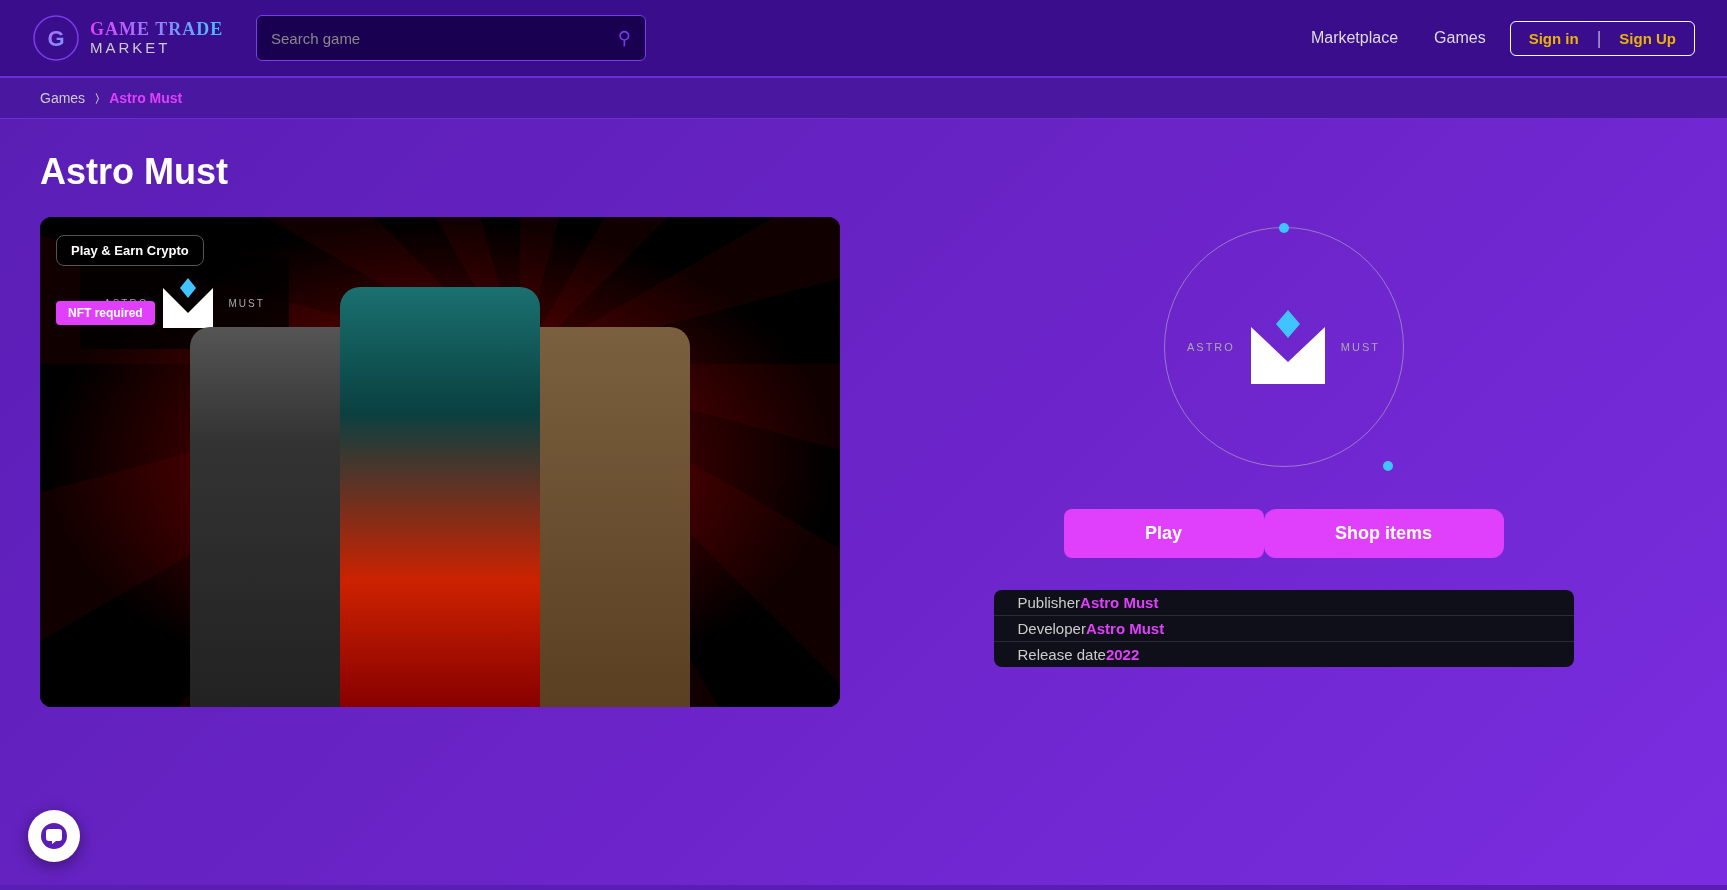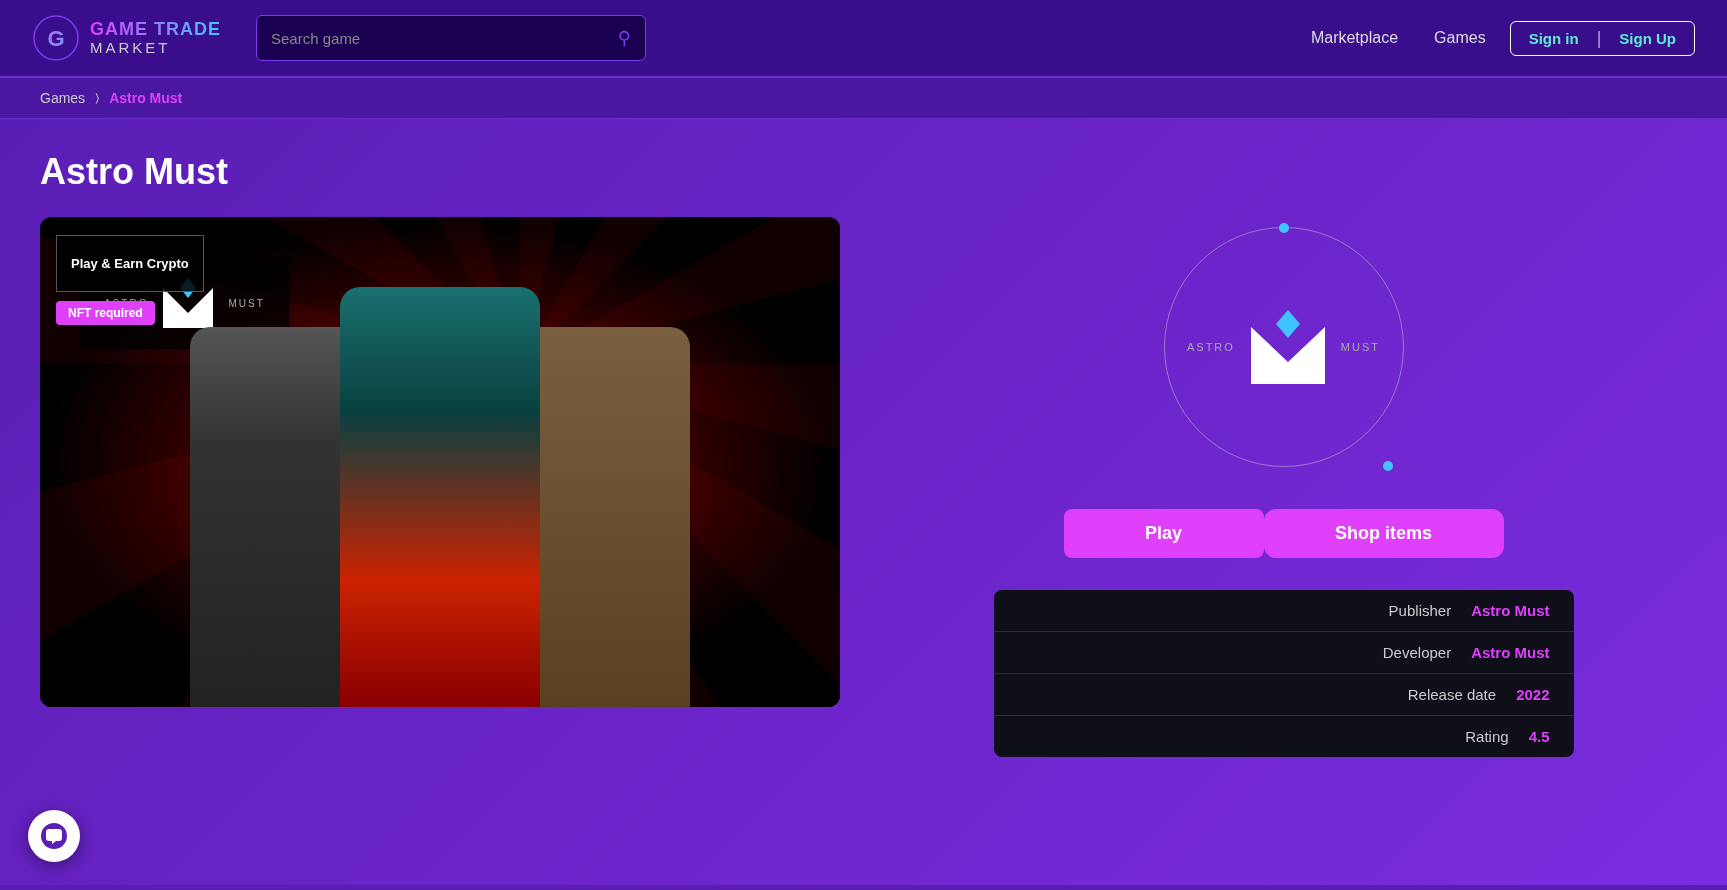--- a/index.html
+++ b/index.html
@@ -37,20 +37,21 @@
       line-height: 1.1;
     }
     .logo-text .game-trade {
       font-size: 18px;
       font-weight: 700;
       letter-spacing: 1px;
       background: linear-gradient(90deg, #e040fb, #40c4ff);
       -webkit-background-clip: text;
       -webkit-text-fill-color: transparent;
       background-clip: text;
+      font-family: Liberation Serif, serif;
     }
     .logo-text .market {
       font-size: 15px;
       letter-spacing: 3px;
       color: #ccc;
     }
 
     .search-bar {
       display: flex;
       align-items: center;
@@ -89,21 +90,21 @@
     .auth-buttons {
       display: flex;
       align-items: center;
       border: 1.5px solid #fff;
       border-radius: 6px;
       overflow: hidden;
     }
     .auth-buttons button {
       background: transparent;
       border: none;
-      color: #5eead4;
+      color: #eab308;
       font-size: 15px;
       font-weight: 600;
       padding: 8px 18px;
       cursor: pointer;
     }
     .auth-buttons .divider {
       color: #fff;
       font-size: 18px;
       opacity: 0.6;
     }
@@ -213,22 +214,22 @@
     }
 
     .play-earn-badge {
       position: absolute;
       top: 18px;
       left: 16px;
       background: rgba(0,0,0,0.85);
       color: #fff;
       font-size: 13px;
       font-weight: 600;
-      padding: 20px 14px;
-      border-radius: 0;
+      padding: 7px 14px;
+      border-radius: 8px;
       border: 1px solid #555;
     }
     .nft-badge {
       position: absolute;
       top: 50px;
       left: 16px;
       background: #e040fb;
       color: #fff;
       font-size: 12px;
       font-weight: 700;
@@ -328,24 +329,23 @@
     
     .info-table {
       background: #0f0f1a;
       border-radius: 8px;
       width: 580px;
       overflow: hidden;
     }
     .info-row {
       display: flex;
       align-items: center;
-      justify-content: flex-end;
-      padding: 12px 24px;
+      justify-content: flex-start;
+      padding: 4px 24px;
       border-bottom: 1px solid #2a2a3a;
-      gap: 20px;
     }
     .info-row:last-child { border-bottom: none; }
     .info-label {
       color: #ccc;
       font-size: 15px;
       font-weight: 500;
     }
     .info-value {
       color: #e040fb;
       font-size: 15px;
@@ -476,24 +476,20 @@
           <span class="info-value">Astro Must</span>
         </div>
         <div class="info-row">
           <span class="info-label">Developer</span>
           <span class="info-value">Astro Must</span>
         </div>
         <div class="info-row">
           <span class="info-label">Release date</span>
           <span class="info-value">2022</span>
         </div>
-        <div class="info-row">
-          <span class="info-label">Rating</span>
-          <span class="info-value">4.5</span>
-        </div>
       </div>
     </div>
   </div>
 </div>
 
 <div class="chat-bubble">
   <svg viewBox="0 0 28 28" fill="none" xmlns="http://www.w3.org/2000/svg">
     <circle cx="14" cy="14" r="13" fill="#5a1eb5"></circle>
     <path d="M6 10 Q6 7 9 7 H19 Q22 7 22 10 V16 Q22 19 19 19 H16 L12 22 V19 H9 Q6 19 6 16 Z" fill="white"></path>
   </svg>

